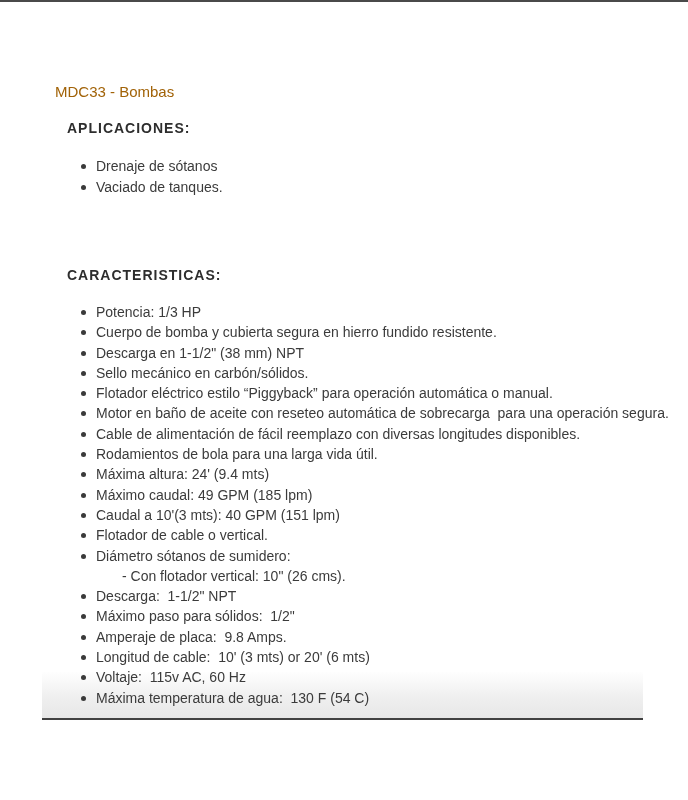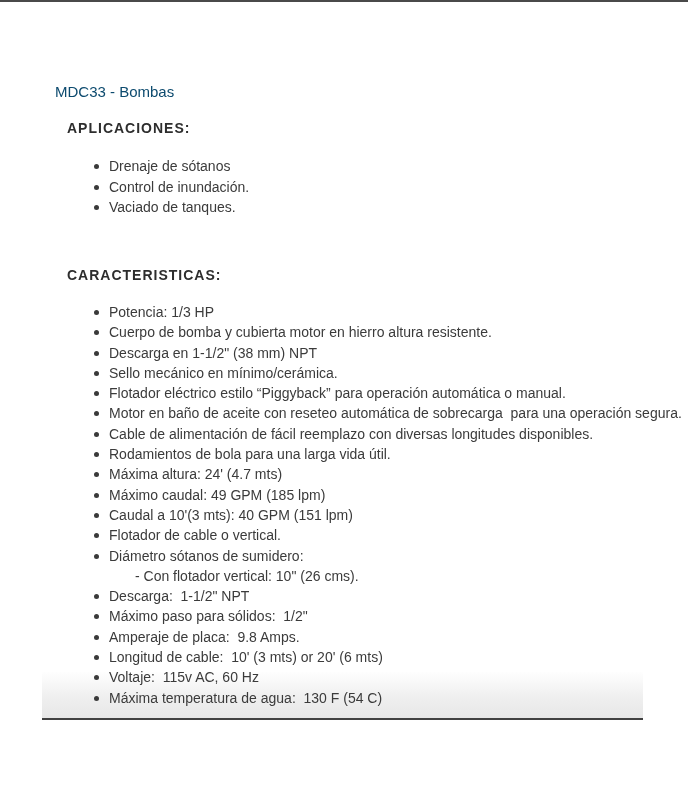--- a/index.html
+++ b/index.html
@@ -12,21 +12,21 @@
     color: #3b3b3b;
   }
   .top-line {
     position: absolute; top: 0; left: 0;
     width: 100%; height: 2px;
     background: #2a2a2a; opacity: .85;
   }
   .page-title {
     position: absolute; left: 55px; top: 84px;
     font-size: 15px; line-height: 16px;
-    color: #0c4a6e;
+    color: #a16207;
     font-weight: normal;
   }
   .section-heading {
     position: absolute; left: 67px;
     font-size: 14px; font-weight: bold;
     letter-spacing: 1px;
     color: #2d2d2d;
   }
   .heading-aplicaciones { top: 120px; }
   .heading-caracteristicas { top: 267px; }
@@ -35,21 +35,21 @@
     margin: 0; padding: 0;
     list-style: none;
     font-size: 14px;
     color: #3b3b3b;
     z-index: 2;
   }
   .list-aplicaciones { top: 156px; }
   .list-aplicaciones li { line-height: 20.5px; }
   .list-caracteristicas { top: 302px; }
   .list-caracteristicas li { line-height: 20.3px; }
-  ul.bullet-list li { position: relative; white-space: pre-wrap; margin-left: 13px; }
+  ul.bullet-list li { position: relative; white-space: pre-wrap; }
   ul.bullet-list li > .li-text { white-space: pre-wrap; }
   ul.bullet-list li::before {
     content: "";
     position: absolute; left: -15px; top: 8px;
     width: 5px; height: 5px; border-radius: 50%;
     background: #3a3a3a;
   }
   .sub-line {
     padding-left: 26px;
     white-space: pre-wrap;
@@ -67,36 +67,35 @@
 <body>
 
 <div class="top-line"></div>
 
 <div class="page-title">MDC33 - Bombas</div>
 
 <div class="section-heading heading-aplicaciones">APLICACIONES:</div>
 
 <ul class="bullet-list list-aplicaciones">
     <li><span class="li-text">Drenaje de sótanos</span></li>
-    <li><span class="li-text">Control de inundación.</span></li>
     <li><span class="li-text">Vaciado de tanques.</span></li>
   </ul>
 
 <div class="section-heading heading-caracteristicas">CARACTERISTICAS:</div>
 
 <ul class="bullet-list list-caracteristicas">
     <li><span class="li-text">Potencia: 1/3 HP</span></li>
-    <li><span class="li-text">Cuerpo de bomba y cubierta motor en hierro altura resistente.</span></li>
+    <li><span class="li-text">Cuerpo de bomba y cubierta segura en hierro fundido resistente.</span></li>
     <li><span class="li-text">Descarga en 1-1/2" (38 mm) NPT</span></li>
-    <li><span class="li-text">Sello mecánico en mínimo/cerámica.</span></li>
+    <li><span class="li-text">Sello mecánico en carbón/sólidos.</span></li>
     <li><span class="li-text">Flotador eléctrico estilo “Piggyback” para operación automática o manual.</span></li>
     <li><span class="li-text">Motor en baño de aceite con reseteo automática de sobrecarga  para una operación segura.</span></li>
     <li><span class="li-text">Cable de alimentación de fácil reemplazo con diversas longitudes disponibles.</span></li>
     <li><span class="li-text">Rodamientos de bola para una larga vida útil.</span></li>
-    <li><span class="li-text">Máxima altura: 24' (4.7 mts)</span></li>
+    <li><span class="li-text">Máxima altura: 24' (9.4 mts)</span></li>
     <li><span class="li-text">Máximo caudal: 49 GPM (185 lpm)</span></li>
     <li><span class="li-text">Caudal a 10'(3 mts): 40 GPM (151 lpm)</span></li>
     <li><span class="li-text">Flotador de cable o vertical.</span></li>
     <li><span class="li-text">Diámetro sótanos de sumidero:</span><div class="sub-line">- Con flotador vertical: 10" (26 cms).</div></li>
     <li><span class="li-text">Descarga:  1-1/2" NPT</span></li>
     <li><span class="li-text">Máximo paso para sólidos:  1/2"</span></li>
     <li><span class="li-text">Amperaje de placa:  9.8 Amps.</span></li>
     <li><span class="li-text">Longitud de cable:  10' (3 mts) or 20' (6 mts)</span></li>
     <li><span class="li-text">Voltaje:  115v AC, 60 Hz</span></li>
     <li><span class="li-text">Máxima temperatura de agua:  130 F (54 C)</span></li>

